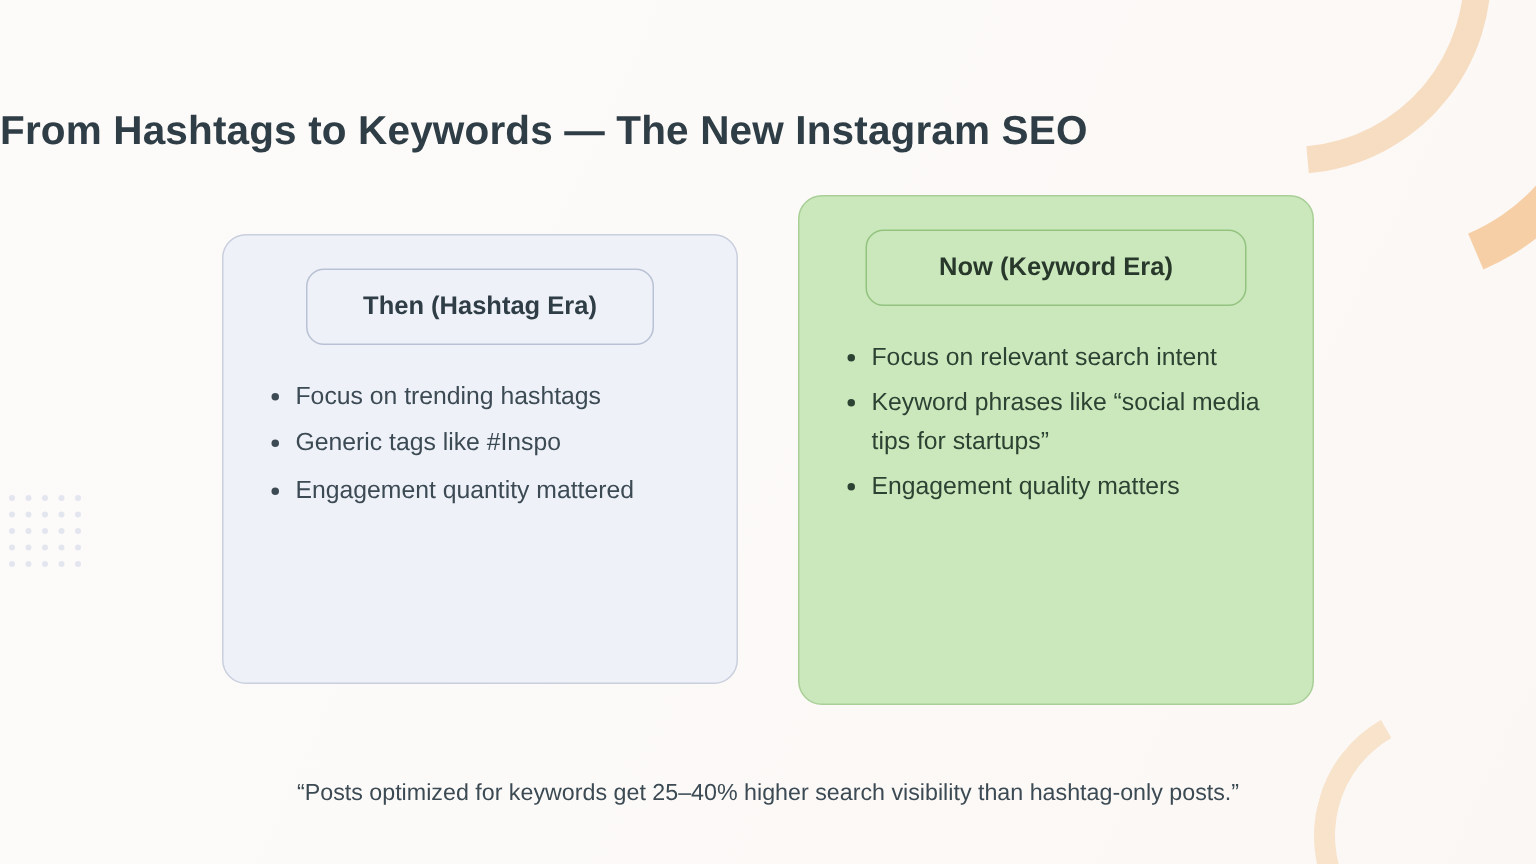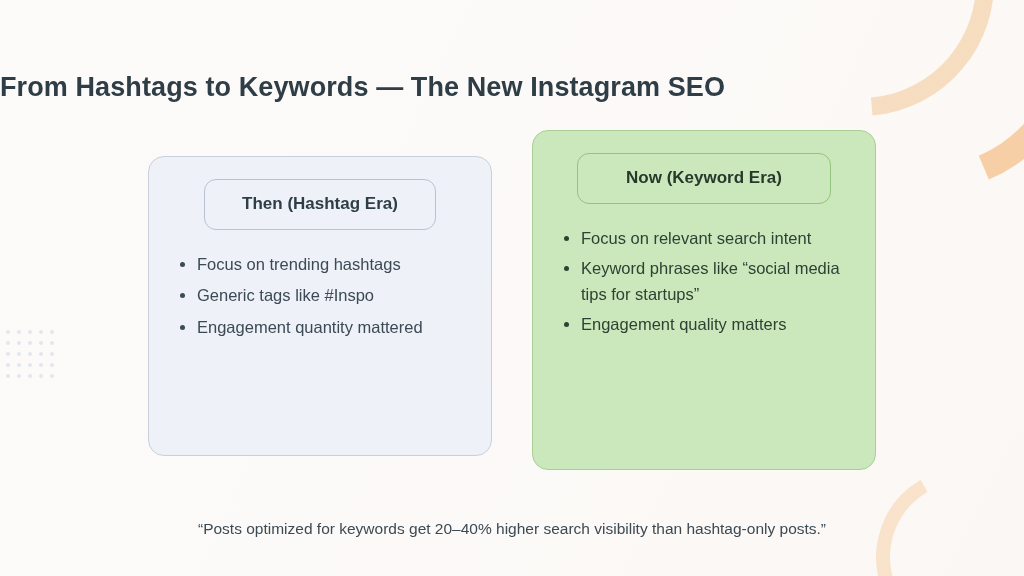--- a/index.html
+++ b/index.html
@@ -219,15 +219,15 @@
       <div class="card-header">Now (Keyword Era)</div>
       <ul class="bullets">
         <li>Focus on relevant search intent</li>
         <li>Keyword phrases like “social media tips for startups”</li>
         <li>Engagement quality matters</li>
       </ul>
     </div>
 
   </div>
 
-  <div class="footnote">“Posts optimized for keywords get 20–40% higher search visibility than hashtag-only posts.”</div>
+  <div class="footnote">“Posts optimized for keywords get 25–40% higher search visibility than hashtag-only posts.”</div>
 
 </div>
 
 </body></html>

